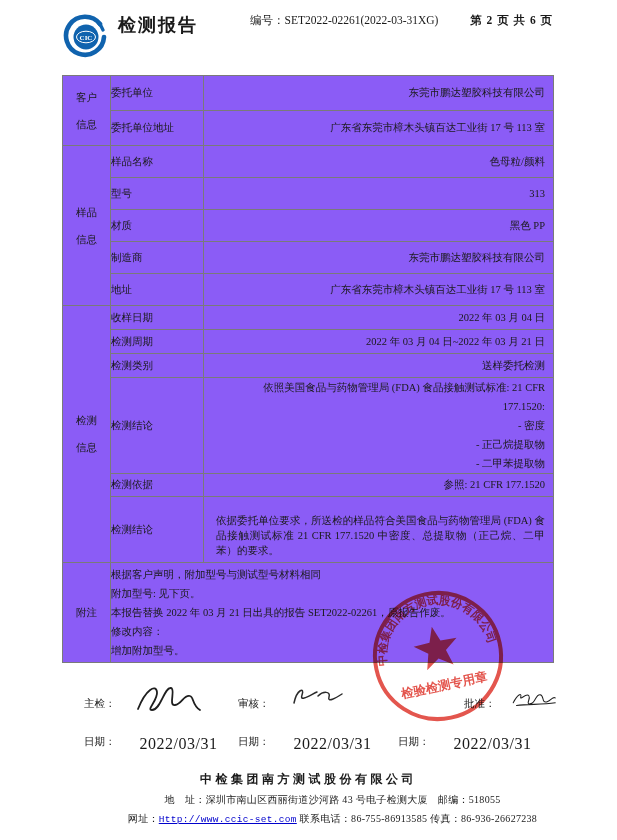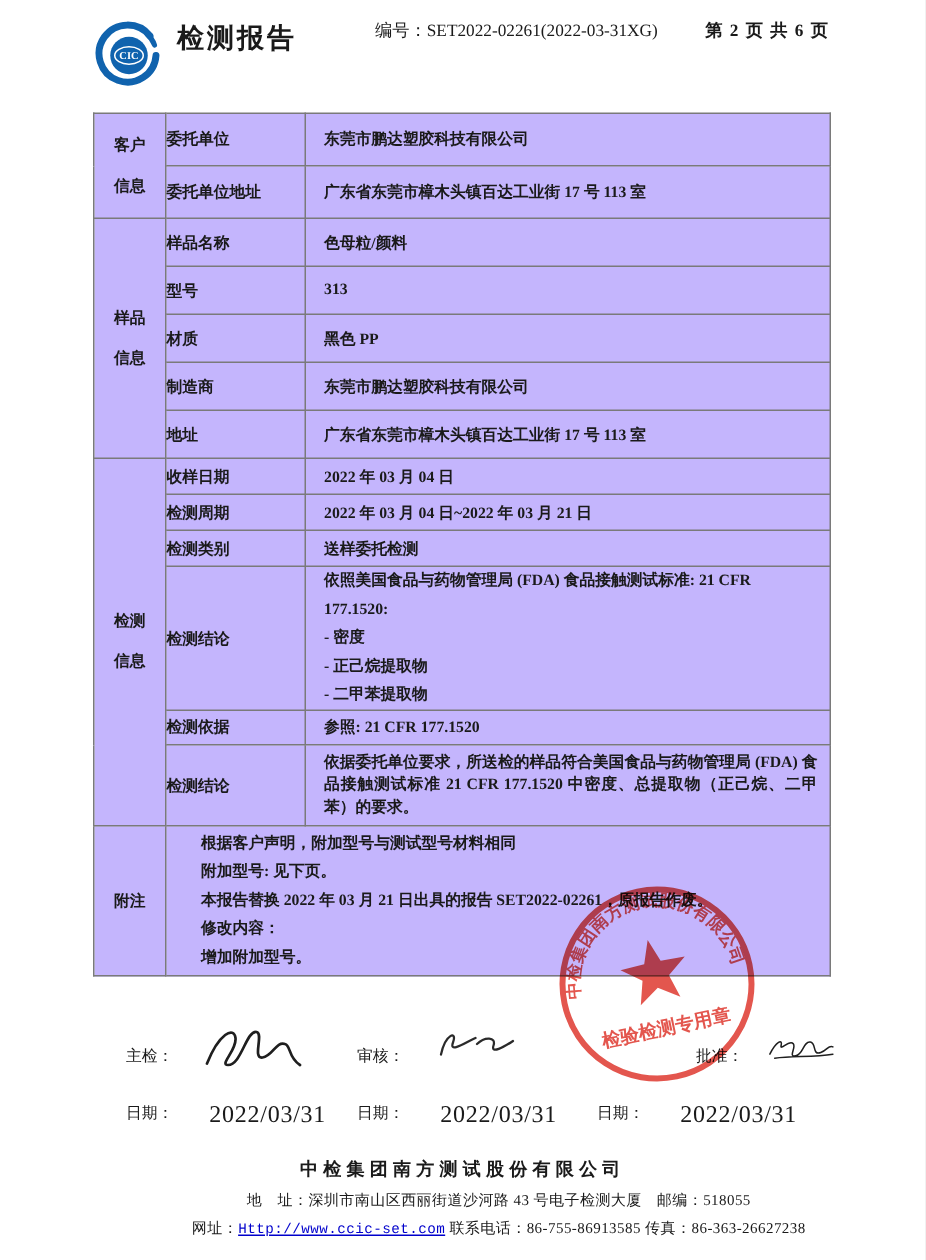--- a/index.html
+++ b/index.html
@@ -21,30 +21,30 @@
   .logo-wrap { width:48px; height:48px; flex:0 0 48px; }
   .report-title { font-size:18px; font-weight:bold; margin-left:8px; letter-spacing:2px; }
   .report-no { font-size:11.5px; font-weight:normal; margin-left:52px; white-space:nowrap; }
   .page-indicator { font-size:11.5px; font-weight:bold; margin-left:auto; white-space:nowrap; letter-spacing:1px; }
   
   table.report {
     position:absolute; top:75px; left:62px; width:491px;
     border-collapse:collapse; table-layout:fixed;
     font-size:10.5px;
   }
-  table.report td { border:1px solid #7a7a7a; vertical-align:middle; background:#c4b5fd;font-weight:bold; }
+  table.report td { border:1px solid #7a7a7a; vertical-align:middle; background:#8b5cf6; }
   td.sec { text-align:center; }
   td.sec .vstack { display:inline-block; width:23px; line-height:27px; }
   td.lbl { }
-  td.val { padding-left:12px; padding-right:8px; }
+  td.val { padding-left:12px; padding-right:8px;text-align:right; }
   .h35 { height:35px; } .h32 { height:32px; } .h24 { height:24px; }
   td.multi { vertical-align:middle; }
   td.multi .line { line-height:19px; }
-  td.conc { line-height:15px; text-align:justify; padding-top:4px; padding-bottom:4px; }
-  td.notes-cell { padding-left:23px; }
+  td.conc { line-height:15px; text-align:justify; padding-top:16px; padding-bottom:4px; }
+  td.notes-cell { padding-left:0; }
   td.notes-cell .line { line-height:19px; }
   
   .sig-block { position:absolute; top:683px; left:62px; width:491px; height:80px; font-size:10.5px; }
   .sig-col { position:absolute; width:160px; }
   .sig-col .sigrow { display:flex; align-items:center; height:42px; }
   .sig-col .sigrow .siglabel { white-space:nowrap; }
   .sig-col .sigrow svg { margin-left:14px; margin-top:-10px; }
   .sig-col .daterow { display:flex; margin-top:10px; }
   .sig-col .daterow .datelabel { white-space:nowrap; }
   .sig-col .daterow .dateval { margin-left:24px; font-size:16px; letter-spacing:0.5px; }
@@ -222,17 +222,17 @@
   </div>
 
   <div class="footer">
     <div class="company">中检集团南方测试股份有限公司</div>
     <div class="fline">
       <span>地　址：</span><span>深圳市南山区西丽街道沙河路 43 号电子检测大厦</span><span class="sep"></span><span>邮编：</span><span>518055</span>
     </div>
     <div class="fline">
       <span>网址：</span><a href="#" class="weblink">Http://www.ccic-set.com</a>
       <span> </span><span>联系电话：</span><span>86-755-86913585</span>
-      <span> </span><span>传真：</span><span>86-363-26627238</span>
+      <span> </span><span>传真：</span><span>86-936-26627238</span>
     </div>
   </div>
 
 </div>
 
 </body></html>

